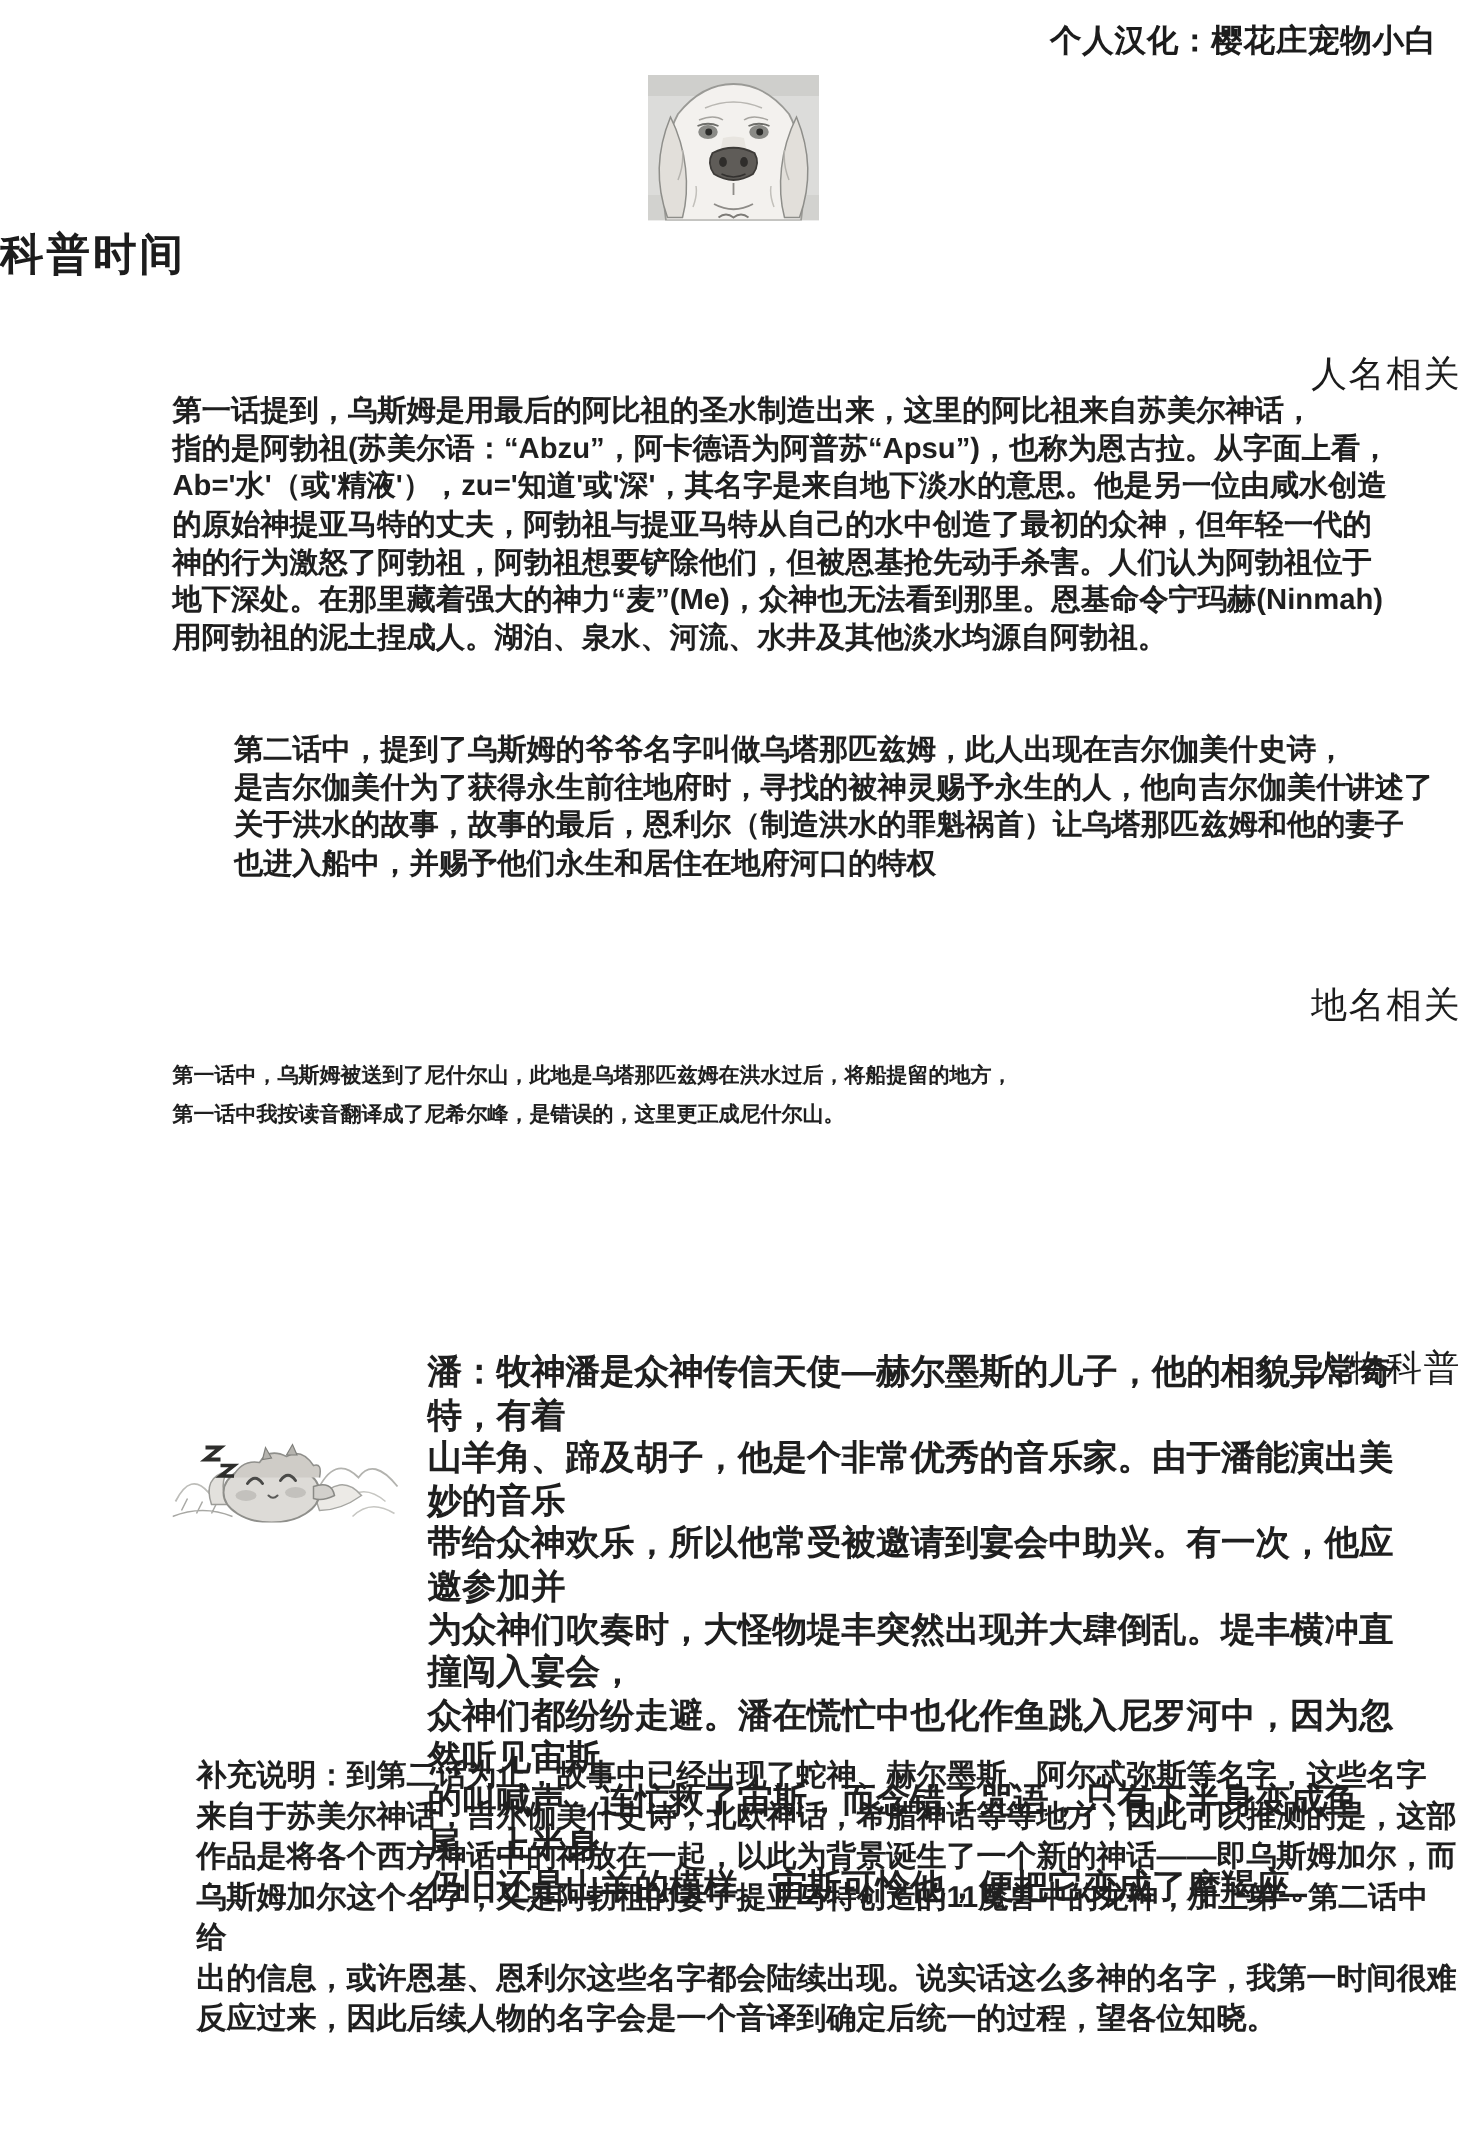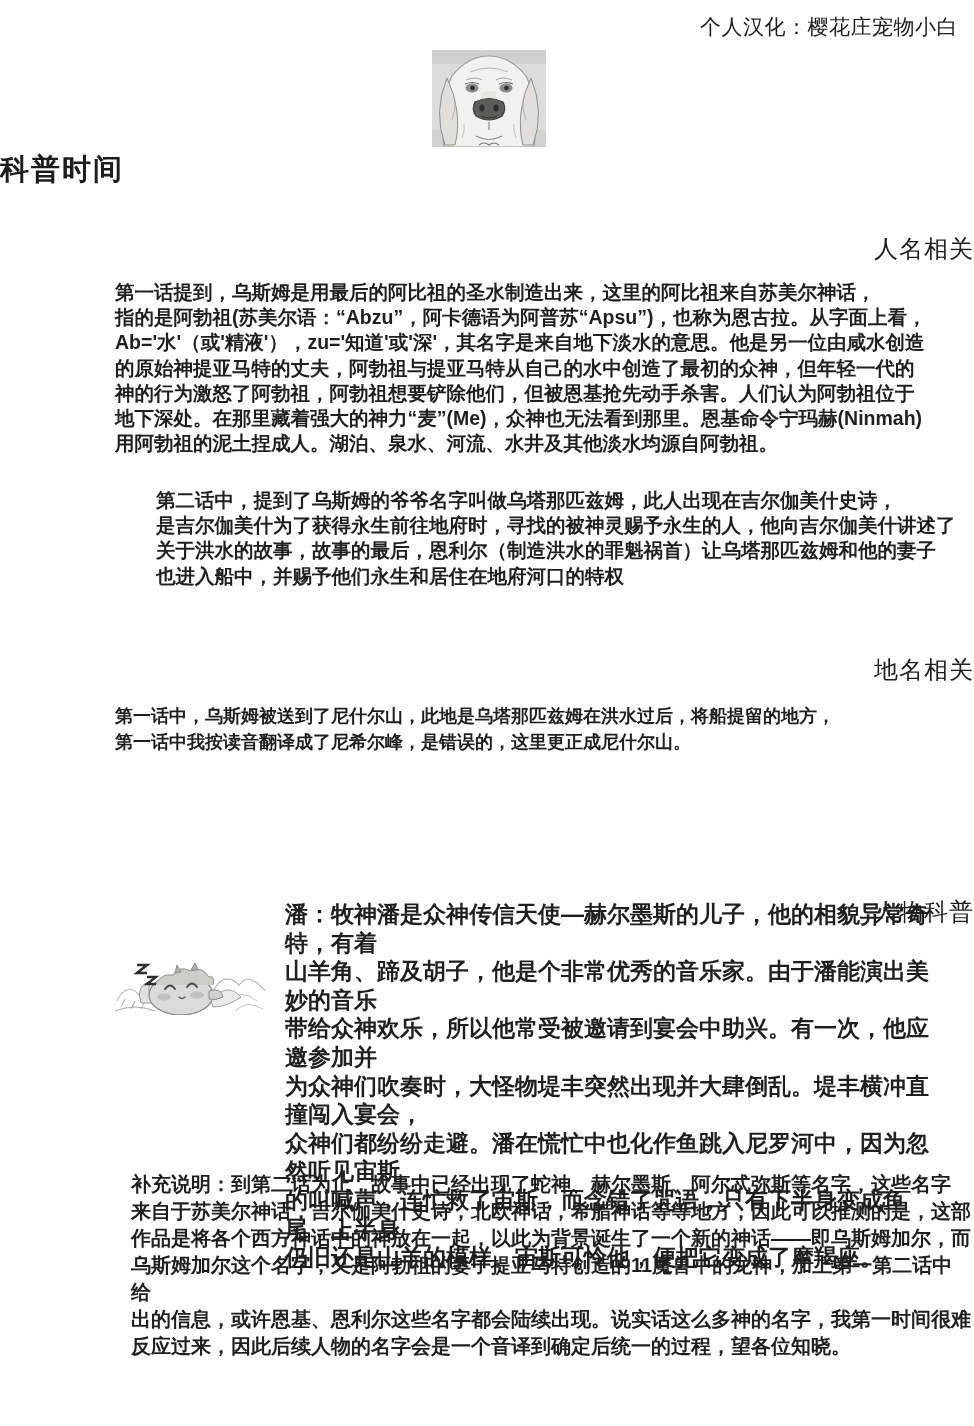--- a/index.html
+++ b/index.html
@@ -13,21 +13,21 @@
     width: 974px;
     height: 1426px;
     background: #ffffff;
     overflow: hidden;
   }
   .credit {
     position: absolute;
     top: 13px;
     right: 16px;
     font-size: 21px;
-    font-weight: normal;
+    font-weight: bold;
     letter-spacing: 0.5px;
   }
   .dog-illustration {
     position: absolute;
     left: 432px;
     top: 50px;
     width: 114px;
     height: 97px;
   }
   .sleep-illustration {
@@ -58,23 +58,23 @@
   }
   .h-names   { top: 233px; }
   .h-places  { top: 654px; }
   .h-chars   { top: 896px; }
   .para {
     position: absolute;
     white-space: pre-line;
     font-weight: bold;
     color: #1f1f1f;
   }
-  .p-a { left: 115px; top: 262px;  width: 820px; font-size: 19.5px; line-height: 25.2px; margin-top: 18px; }
+  .p-a { left: 115px; top: 262px;  width: 820px; font-size: 19.5px; line-height: 25.2px; }
   .p-b { left: 115px; top: 488px;  width: 835px; font-size: 19.5px; line-height: 25.2px; margin-left: 41px; }
-  .p-c { left: 115px; top: 704px;  width: 835px; font-size: 18px; line-height: 25.6px; }
+  .p-c { left: 115px; top: 704px;  width: 835px; font-size: 14px; line-height: 25.6px; }
   .p-d { left: 285px; top: 900px;  width: 655px; font-size: 23px; line-height: 28.6px; }
   .p-e { left: 131px; top: 1171px; width: 840px; font-size: 20px;   line-height: 27px; }
   svg { display: block; width: 100%; height: 100%; }
 </style>
 </head>
 <body>
 
 <div class="page">
 
   <div class="credit">个人汉化：樱花庄宠物小白</div>

